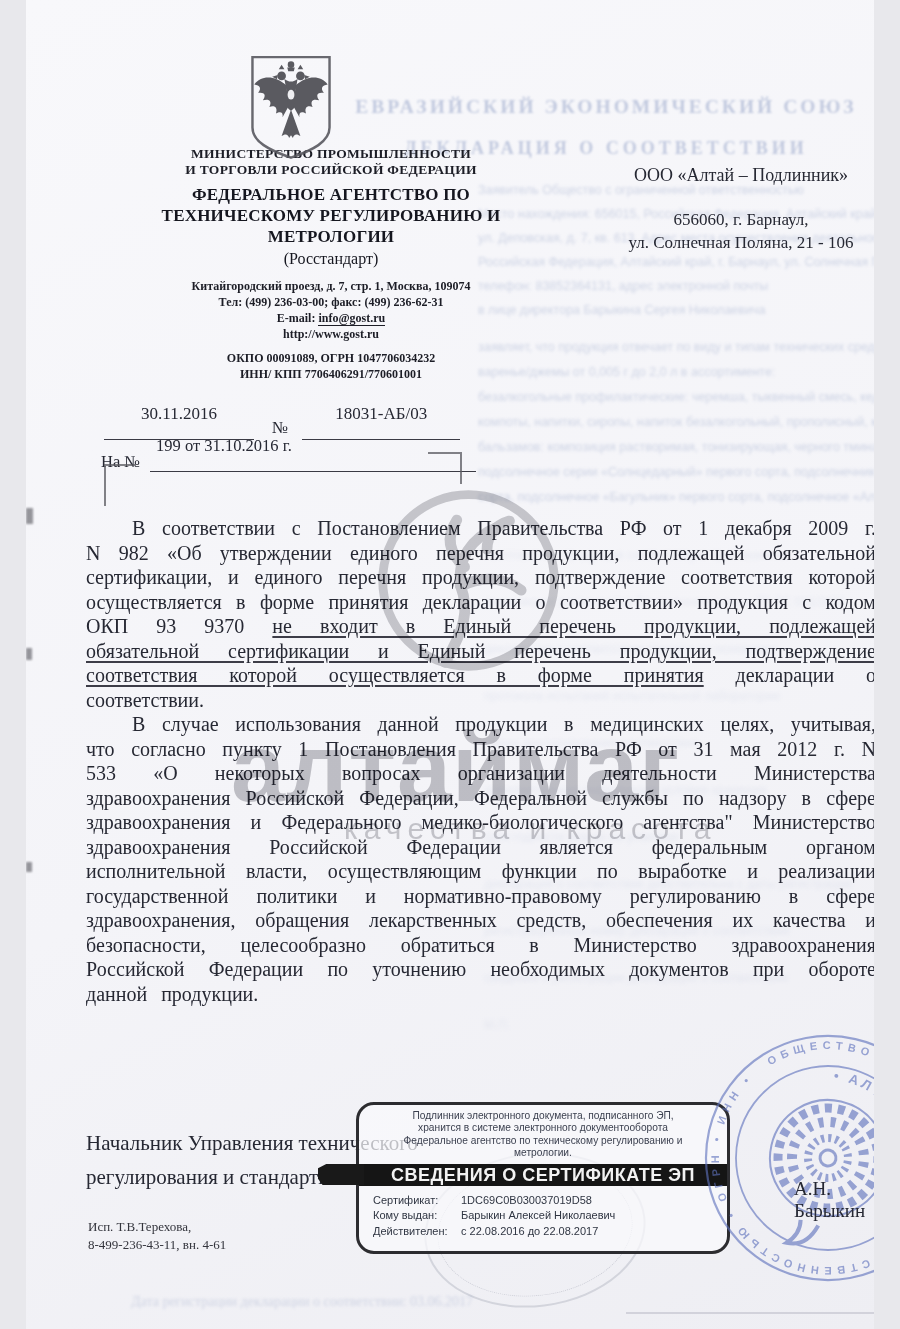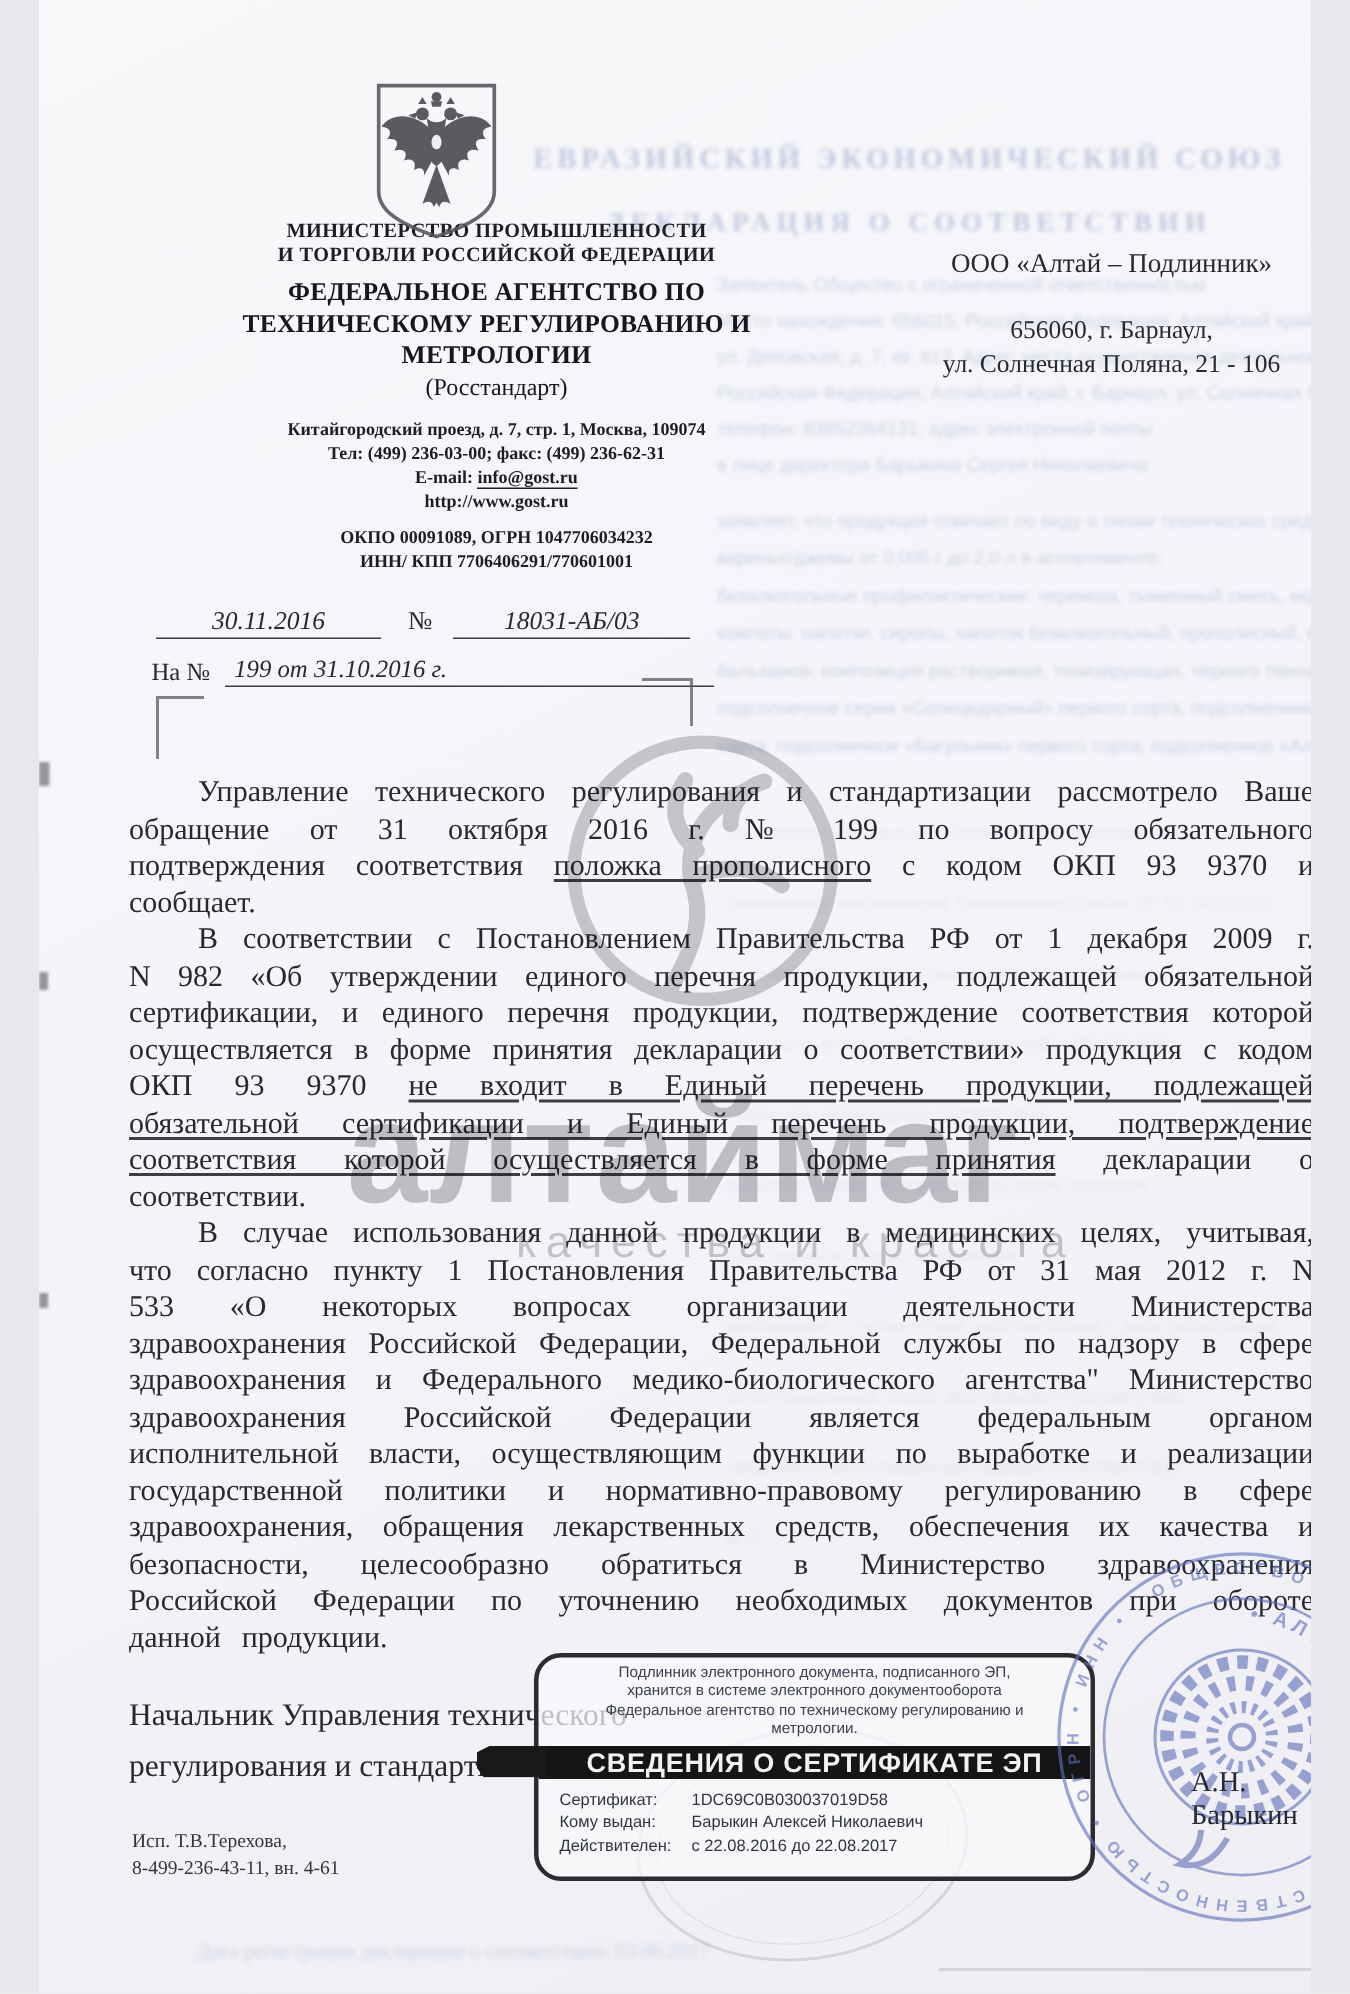--- a/index.html
+++ b/index.html
@@ -27,21 +27,21 @@
   .okpo-wrap{position:absolute;left:95px;top:350px;width:420px;text-align:center;color:#1c1d26;}
   .ul-link{border-bottom:1.2px solid #1c1d26;}
 
   .recipient{position:absolute;left:540px;top:164px;width:350px;text-align:center;}
   .recip-org{font-size:18px;line-height:22px;}
   .recip-addr{font-size:17px;line-height:23px;margin-top:22px;}
 
   
   .ref-row1{position:absolute;left:78px;top:404px;font-size:17px;display:flex;align-items:flex-end;}
   .ref-row2{position:absolute;left:75px;top:436px;font-size:16.5px;display:flex;align-items:flex-end;}
-  .ul-seg{border-bottom:1.6px solid #3a3a44;text-align:center;padding-bottom:1px;font-style:italic;}
+  .ul-seg{border-bottom:1.6px solid #3a3a44;text-align:center;padding-bottom:15px;}
   .bracket-l{position:absolute;left:78px;top:464px;width:30px;height:40px;
      border-left:2px solid #5a5a60;border-top:2px solid #5a5a60;opacity:.75;}
   .bracket-r{position:absolute;left:402px;top:452px;width:32px;height:30px;
      border-right:2px solid #5a5a60;border-top:2px solid #5a5a60;opacity:.75;}
 
   
   .body-text{position:absolute;left:60px;top:516px;width:790px;z-index:10;
      font-size:20px;line-height:24.5px;text-align:justify;word-spacing:9px;color:#262833;}
   .body-text p{margin:0;text-indent:46px;}
   .u-ink{text-decoration:underline;text-decoration-color:#3d3d48;text-decoration-thickness:1.5px;text-underline-offset:3px;}
@@ -180,21 +180,20 @@
     <span class="ul-seg" style="width:158px;">18031-АБ/03</span>
   </div>
   <div class="ref-row2">
     <span style="margin-right:10px;">На №</span>
     <span class="ul-seg" style="width:320px;text-align:left;padding-left:6px;">199 от 31.10.2016 г.</span>
   </div>
   <div class="bracket-l"></div>
   <div class="bracket-r"></div>
 
   <div class="body-text">
-    <p><span>Управление технического регулирования и стандартизации рассмотрело Ваше обращение от 31 октября 2016 г. № 199 по вопросу обязательного подтверждения соответствия </span><span class="u-ink">положка прополисного</span><span> с кодом ОКП 93 9370 и сообщает.</span></p>
     <p><span>В соответствии с Постановлением Правительства РФ от 1 декабря 2009 г. N 982 «Об утверждении единого перечня продукции, подлежащей обязательной сертификации, и единого перечня продукции, подтверждение соответствия которой осуществляется в форме принятия декларации о соответствии» продукция с кодом ОКП 93 9370 </span><span class="u-ink">не входит в Единый перечень продукции, подлежащей обязательной сертификации и Единый перечень продукции, подтверждение соответствия которой осуществляется в форме принятия</span><span> декларации о соответствии.</span></p>
     <p><span>В случае использования данной продукции в медицинских целях, учитывая, что согласно пункту 1 Постановления Правительства РФ от 31 мая 2012 г. N 533 «О некоторых вопросах организации деятельности Министерства здравоохранения Российской Федерации, Федеральной службы по надзору в сфере здравоохранения и Федерального медико-биологического агентства" Министерство здравоохранения Российской Федерации является федеральным органом исполнительной власти, осуществляющим функции по выработке и реализации государственной политики и нормативно-правовому регулированию в сфере здравоохранения, обращения лекарственных средств, обеспечения их качества и безопасности, целесообразно обратиться в Министерство здравоохранения Российской Федерации по уточнению необходимых документов при обороте данной продукции.</span></p>
   </div>
 
   <svg class="wm-logo" width="195" height="195" viewBox="0 0 200 200">
     <circle cx="100" cy="100" r="88" fill="none" stroke="#85858c" stroke-width="9"></circle>
     <g fill="none" stroke="#85858c" stroke-width="11" stroke-linecap="round">
       <path d="M76,184 C96,150 101,130 92,106"></path>
       <path d="M92,106 C88,78 103,56 130,45"></path>
       <path d="M92,106 C113,95 136,96 154,110"></path>

